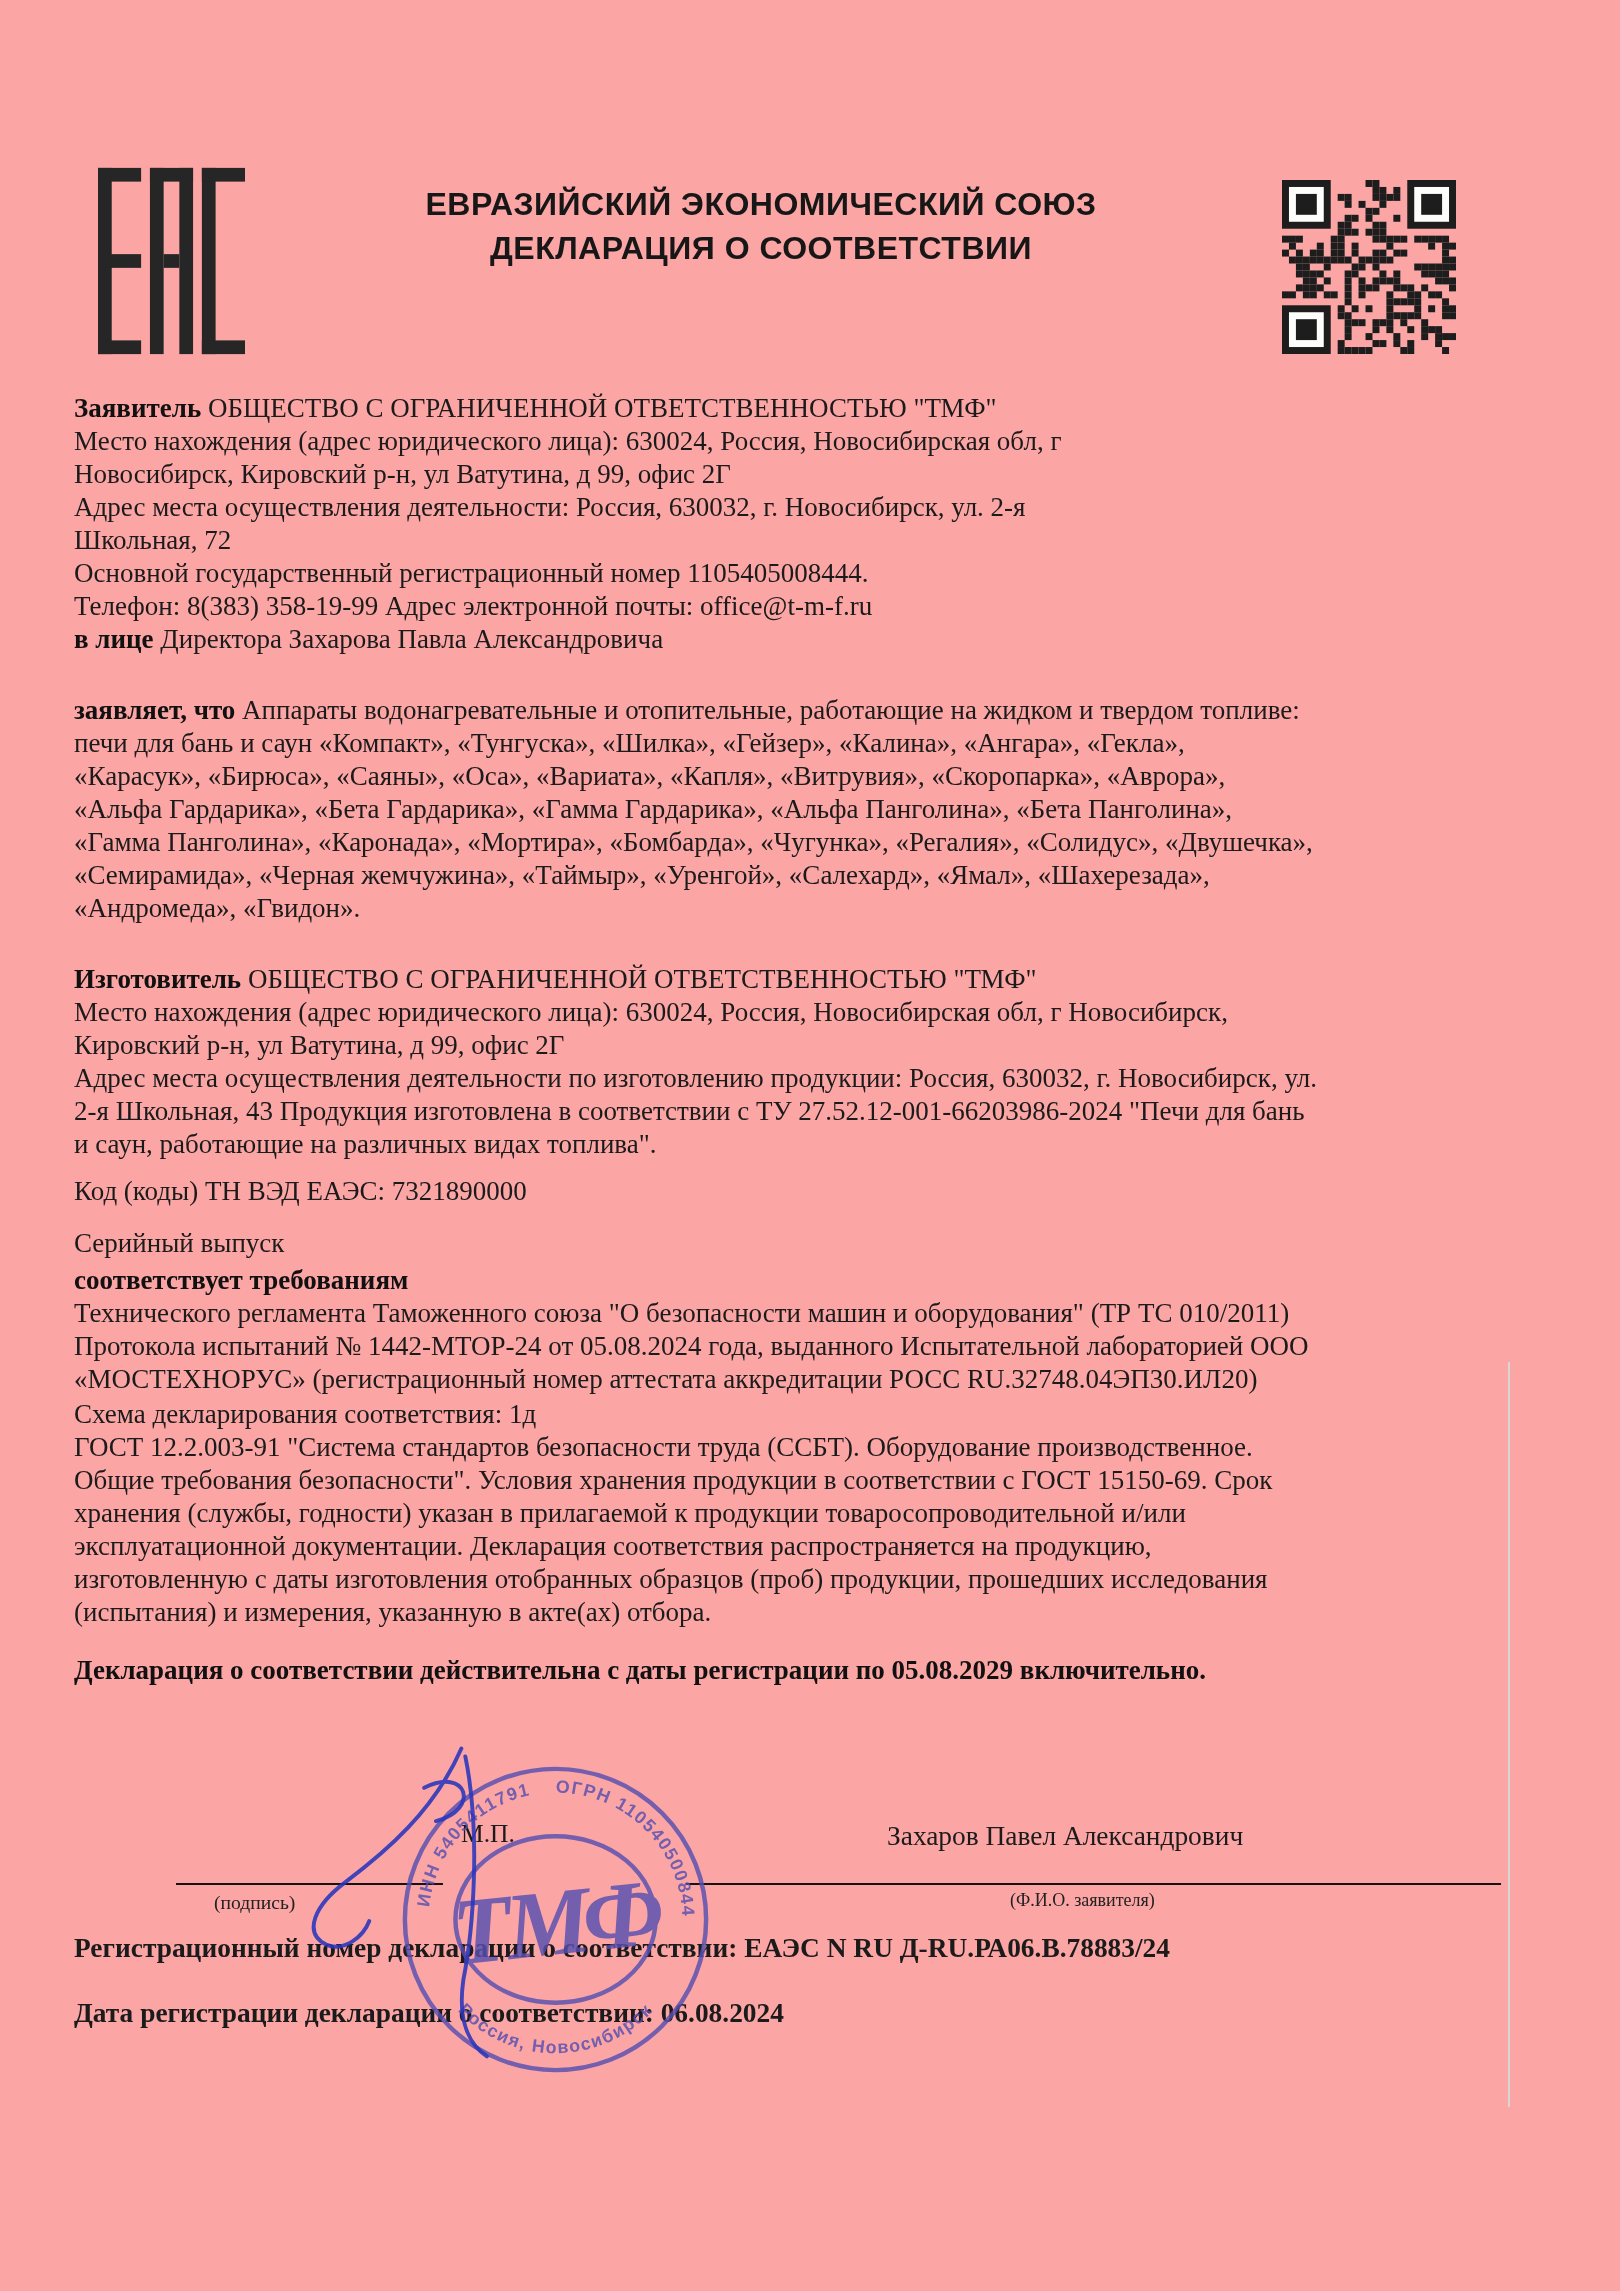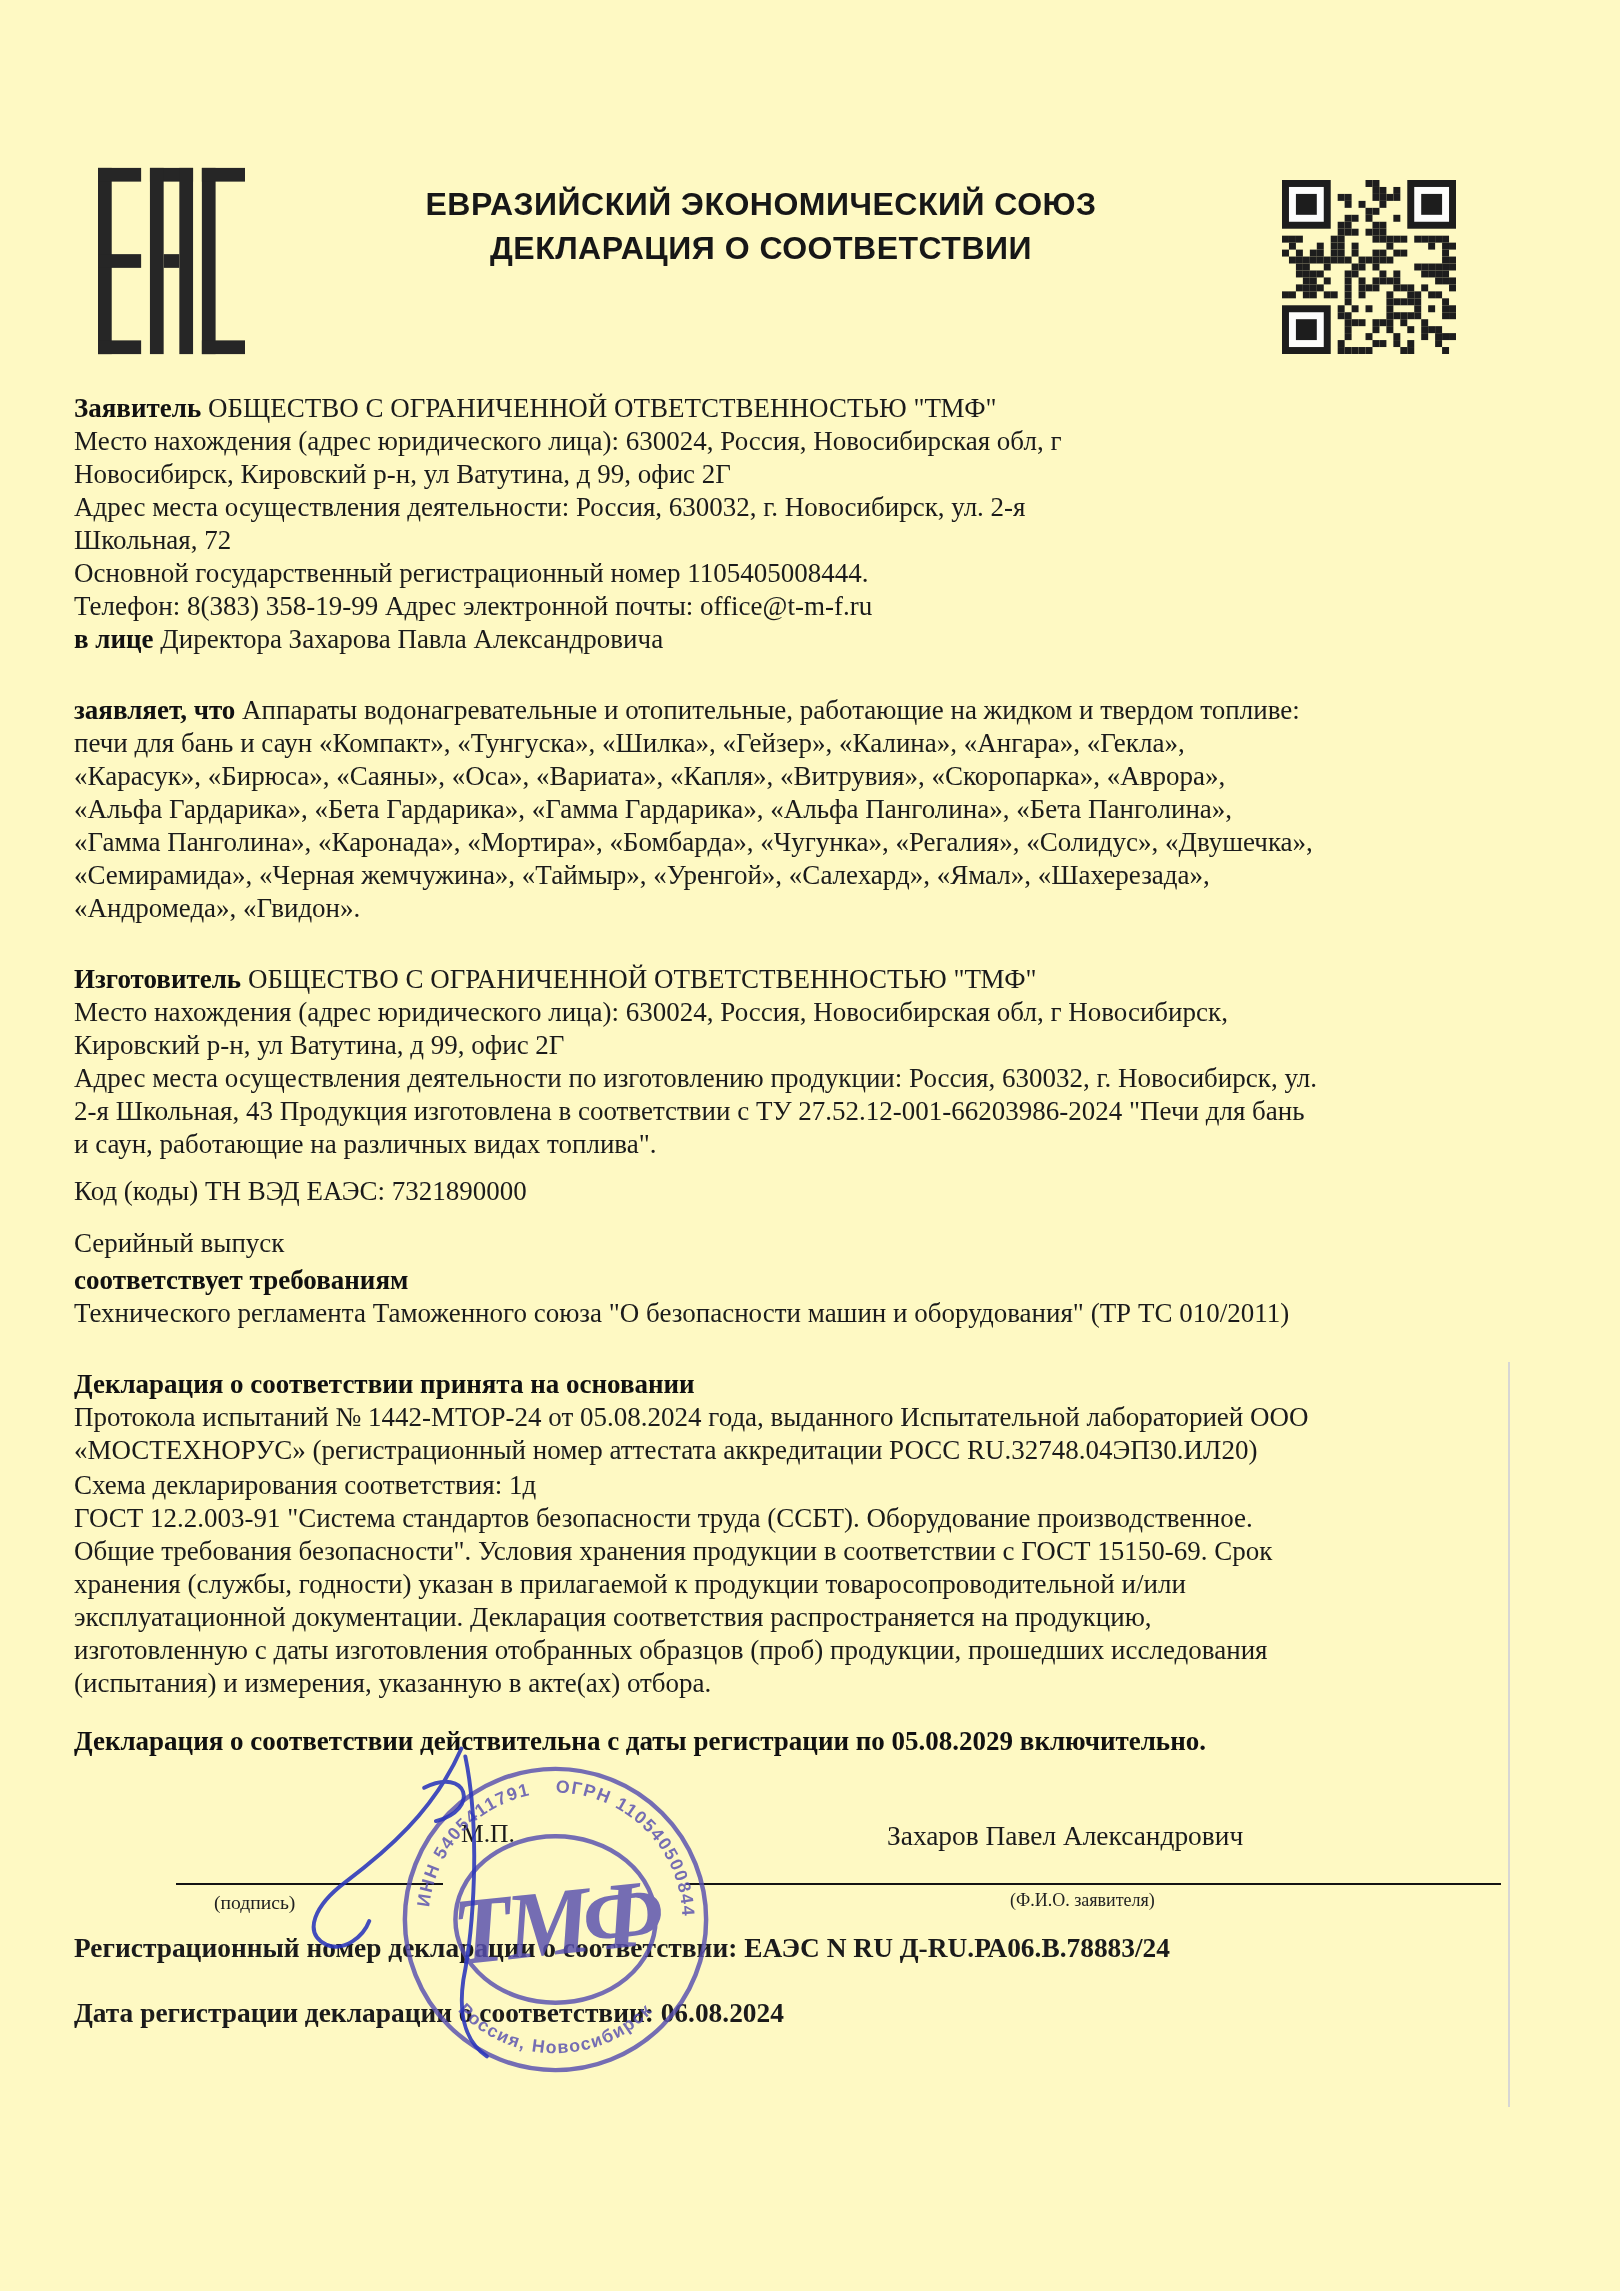--- a/index.html
+++ b/index.html
@@ -1,20 +1,20 @@
 <!DOCTYPE html>
 <html lang="ru"><head>
 <meta charset="utf-8">
 <style>
   html,body{margin:0;padding:0;background:#e8e8e8;}
   .page{
     position:relative;
     width:1620px;height:2292px;
     margin:0 auto;
-    background:#fef9c3;
+    background:#fca5a5;
     font-family:"Liberation Serif","DejaVu Serif",serif;
     color:#1b1b1b;
     overflow:hidden;
   }
   
   .eac-logo{position:absolute;left:98px;top:167px;width:147px;height:188px;}
   .titles{position:absolute;left:265px;right:363px;top:182px;text-align:center;
     font-family:"Liberation Sans","DejaVu Sans",sans-serif;font-weight:700;
     font-size:32px;line-height:44px;color:#171717;letter-spacing:0.5px;}
   .qr{position:absolute;left:1282px;top:180px;width:174px;height:174px;}
@@ -314,21 +314,20 @@
     <p class="ln">Адрес места осуществления деятельности по изготовлению продукции: Россия, 630032, г. Новосибирск, ул.</p>
     <p class="ln">2-я Школьная, 43 Продукция изготовлена в соответствии с ТУ 27.52.12-001-66203986-2024 "Печи для бань</p>
     <p class="ln">и саун, работающие на различных видах топлива".</p>
 
     <p class="ln m14">Код (коды) ТН ВЭД ЕАЭС: 7321890000</p>
     <p class="ln m10">Серийный выпуск</p>
 
     <p class="ln m18 b">соответствует требованиям</p>
     <p class="ln">Технического регламента Таможенного союза "О безопасности машин и оборудования" (ТР ТС 010/2011)</p>
 
-    <p class="ln m22 b">Декларация о соответствии принята на основании</p>
     <p class="ln">Протокола испытаний № 1442-МТОР-24 от 05.08.2024 года, выданного Испытательной лабораторией ООО</p>
     <p class="ln">«МОСТЕХНОРУС» (регистрационный номер аттестата аккредитации РОСС RU.32748.04ЭП30.ИЛ20)</p>
     <p class="ln m2">Схема декларирования соответствия: 1д</p>
 
     <p class="ln">ГОСТ 12.2.003-91 "Система стандартов безопасности труда (ССБТ). Оборудование производственное.</p>
     <p class="ln">Общие требования безопасности". Условия хранения продукции в соответствии с ГОСТ 15150-69. Срок</p>
     <p class="ln">хранения (службы, годности) указан в прилагаемой к продукции товаросопроводительной и/или</p>
     <p class="ln">эксплуатационной документации. Декларация соответствия распространяется на продукцию,</p>
     <p class="ln">изготовленную с даты изготовления отобранных образцов (проб) продукции, прошедших исследования</p>
     <p class="ln">(испытания) и измерения, указанную в акте(ах) отбора.</p>

